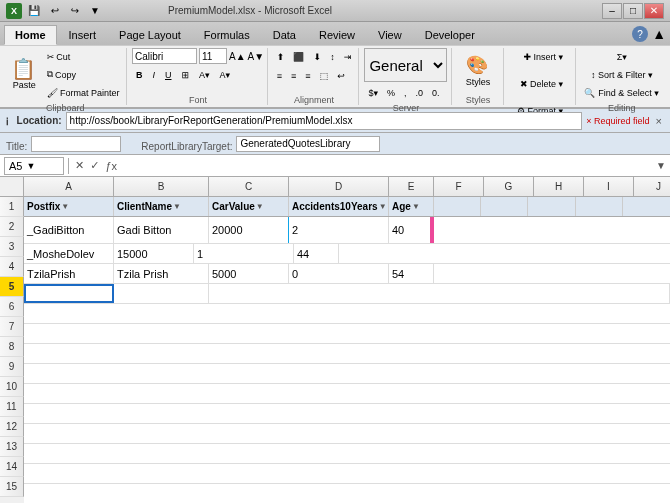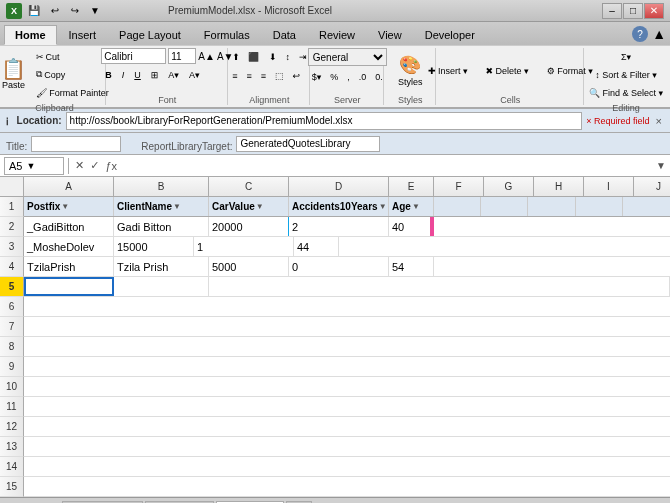--- a/index.html
+++ b/index.html
@@ -369,21 +369,21 @@
           <div class="sm-btn">⬚</div>
           <div class="sm-btn">↩</div>
         </div>
       </div>
       <div class="ribbon-group-label">Alignment</div>
     </div>
 
     <div class="ribbon-group" style="min-width:70px;">
       <div class="ribbon-group-content" style="flex-direction:column; gap:2px; align-items:stretch;">
         <div style="display:flex; gap:2px; align-items:center;">
-          <select style="font-size:10px; height:18px; flex:1; border:1px solid #aaa;">
+          <select style="font-size:15px; height:34px; flex:1; border:1px solid #aaa;">
             <option>General</option>
             <option>Number</option>
             <option>Currency</option>
           </select>
         </div>
         <div style="display:flex; gap:1px;">
           <div class="sm-btn">$▾</div>
           <div class="sm-btn">%</div>
           <div class="sm-btn">,</div>
           <div class="sm-btn">.0</div>
@@ -397,21 +397,21 @@
       <div class="ribbon-group-content">
         <div class="big-btn">
           <div style="font-size:18px;">🎨</div>
           <span>Styles</span>
         </div>
       </div>
       <div class="ribbon-group-label">Styles</div>
     </div>
 
     <div class="ribbon-group" style="min-width:70px;">
-      <div class="ribbon-group-content" style="gap:10px;">
+      <div class="ribbon-group-content" style="flex-direction:column; gap:10px;align-items:flex-end;">
         <div class="sm-btn">✚ Insert ▾</div>
         <div class="sm-btn">✖ Delete ▾</div>
         <div class="sm-btn">⚙ Format ▾</div>
       </div>
       <div class="ribbon-group-label">Cells</div>
     </div>
 
     <div class="ribbon-group" style="min-width:80px;">
       <div class="ribbon-group-content" style="flex-direction:column; gap:1px;">
         <div class="sm-btn">Σ▾</div>
@@ -504,21 +504,21 @@
           <div style="width:80px; min-width:80px; border-right:1px solid #ccc; background:#dce6f1; font-weight:bold; font-size:10px; padding:0 3px; display:flex; align-items:center; overflow:hidden;">CarValue<span style="font-size:8px; color:#555; margin-left:1px;">▼</span></div>
           <div style="width:100px; min-width:100px; border-right:1px solid #ccc; background:#dce6f1; font-weight:bold; font-size:10px; padding:0 3px; display:flex; align-items:center; overflow:hidden;">Accidents10Years<span style="font-size:8px; color:#555; margin-left:1px;">▼</span></div>
           <div style="width:45px; min-width:45px; border-right:1px solid #ccc; background:#dce6f1; font-weight:bold; font-size:10px; padding:0 3px; display:flex; align-items:center; overflow:hidden;">Age<span style="font-size:8px; color:#555; margin-left:1px;">▼</span></div>
           <div style="width:50px; border-right:1px solid #ccc; background:#dce6f1; padding:0 3px; display:flex; align-items:center;"></div>
           <div style="width:50px; border-right:1px solid #ccc; background:#dce6f1; padding:0 3px; display:flex; align-items:center;"></div>
           <div style="width:50px; border-right:1px solid #ccc; background:#dce6f1; padding:0 3px; display:flex; align-items:center;"></div>
           <div style="width:50px; border-right:1px solid #ccc; background:#dce6f1; padding:0 3px; display:flex; align-items:center;"></div>
           <div style="width:50px; background:#dce6f1; padding:0 3px; display:flex; align-items:center;"></div>
         </div>
 
-        <div style="display:flex; height:20px; border-bottom:1px solid #ddd;">
+        <div style="display:flex; height:27px; border-bottom:1px solid #ddd;">
           <div style="width:90px; min-width:90px; border-right:1px solid #ddd; font-size:11px; padding:0 3px; display:flex; align-items:center; overflow:hidden; background:white;">_GadiBitton</div>
           <div style="width:95px; min-width:95px; border-right:1px solid #ddd; font-size:11px; padding:0 3px; display:flex; align-items:center; overflow:hidden; background:white;">Gadi Bitton</div>
           <div style="width:80px; min-width:80px; border-right:1px solid #0ea5e9; font-size:11px; padding:0 3px; display:flex; align-items:center; overflow:hidden; background:white;">20000</div>
           <div style="width:100px; min-width:100px; border-right:1px solid #ddd; font-size:11px; padding:0 3px; display:flex; align-items:center; overflow:hidden; background:white;">2</div>
           <div style="width:45px; min-width:45px; border-right:4px solid #ec4899; font-size:11px; padding:0 3px; display:flex; align-items:center; overflow:hidden; background:white;">40</div>
           <div style="flex:1; background:white;"></div>
         </div>
 
         <div style="display:flex; height:20px; border-bottom:1px solid #ddd;">
           <div style="width:90px; min-width:90px; border-right:1px solid #ddd; font-size:11px; padding:0 3px; display:flex; align-items:center; overflow:hidden; background:white;">_MosheDolev</div>

